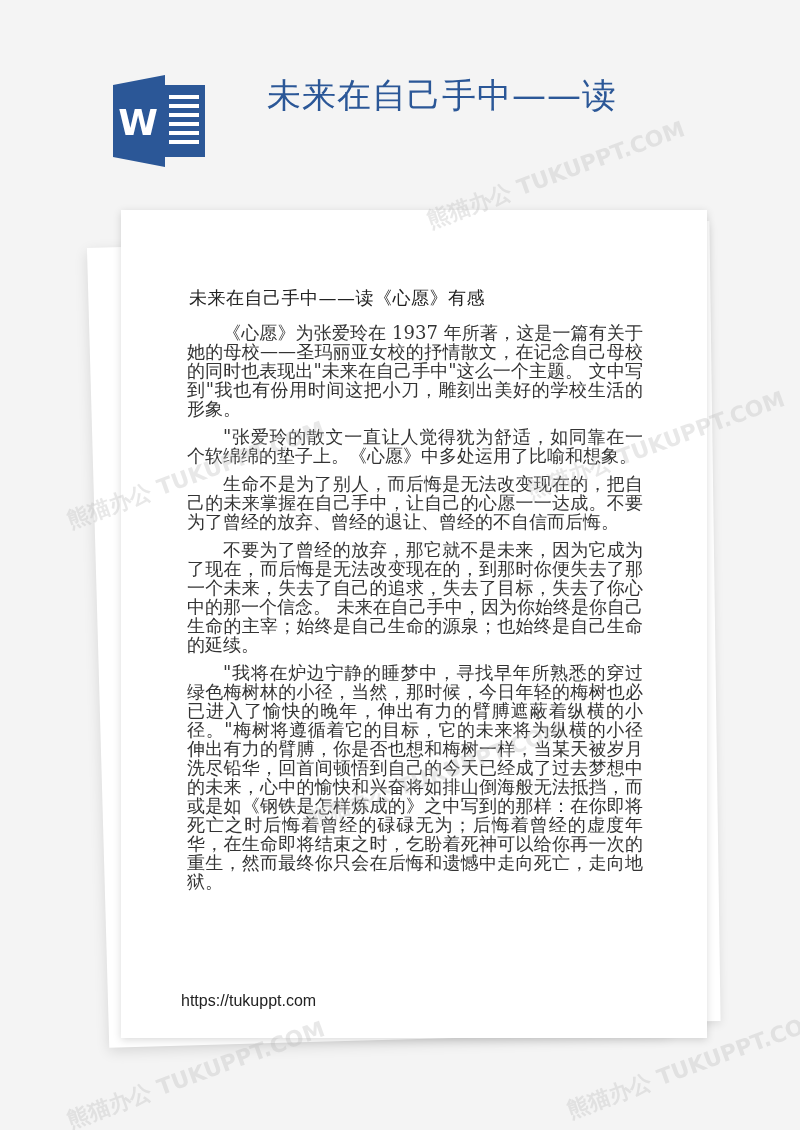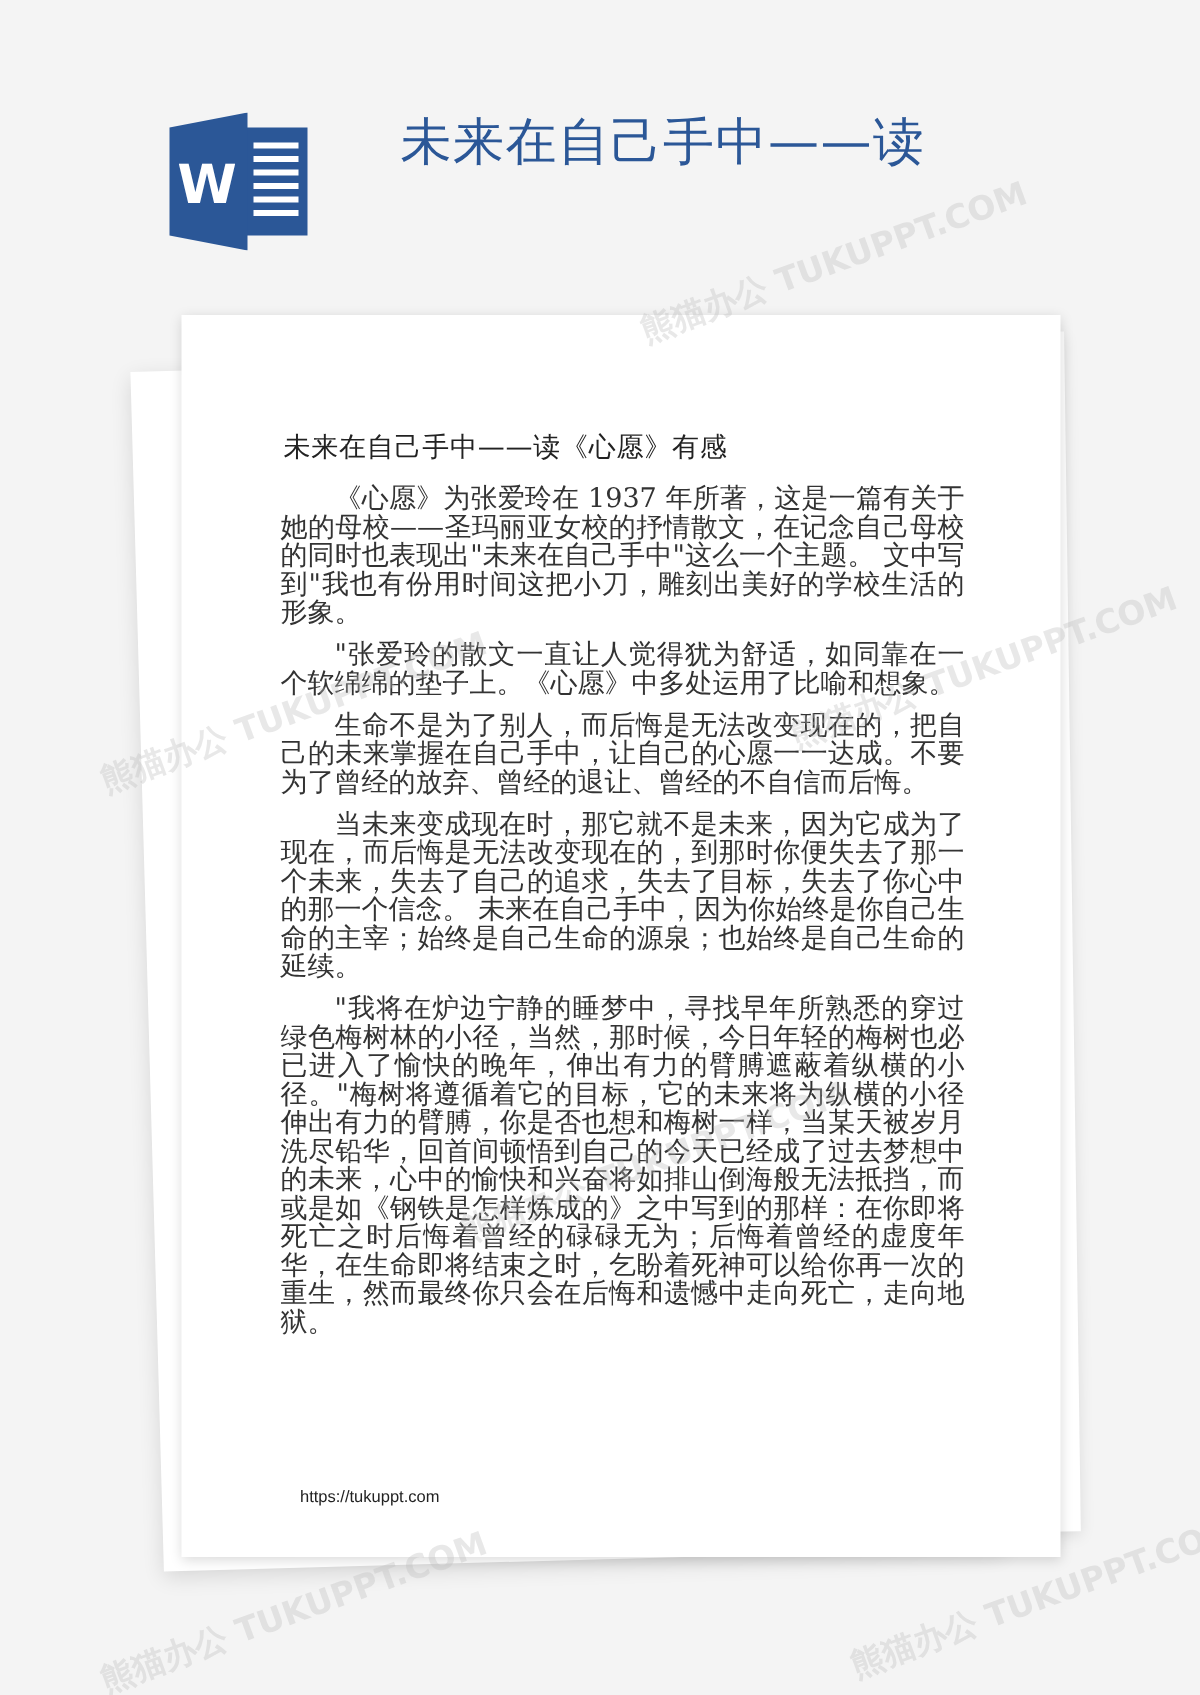--- a/index.html
+++ b/index.html
@@ -33,22 +33,22 @@
     position:absolute; left:68px; top:76px;
     font-family:"DejaVu Sans", "Liberation Sans", sans-serif;
     font-size:18px; color:#222; letter-spacing:0.5px;
   }
   .body-text {
     position:absolute; left:66px; top:113px; width:456px;
     font-size:18px; line-height:19px; color:#333;
   }
   .body-text p { margin:0 0 9px 0; text-indent:2em; text-align:justify; }
   .footer-url {
-    position:absolute; left:79px; top:782px;
-    font-family:"Liberation Sans", sans-serif; font-size:11px; color:#222;text-align:right;
+    position:absolute; left:60px; top:782px;
+    font-family:"Liberation Sans", sans-serif; font-size:16px; color:#222;text-align:right;
   }
   .wm {
     position:absolute; color:rgba(190,190,190,0.35);
     font-family:"DejaVu Sans", sans-serif; font-weight:bold; font-size:22px;
     transform:rotate(-20deg); white-space:nowrap; pointer-events:none;
   }
 </style>
 </head>
 <body>
 
@@ -73,21 +73,21 @@
 
 <div class="page-back2"></div>
 <div class="page-back1"></div>
 
 <div class="page">
   <div class="doc-title">未来在自己手中——读《心愿》有感</div>
   <div class="body-text">
     <p>《心愿》为张爱玲在 1937 年所著，这是一篇有关于她的母校——圣玛丽亚女校的抒情散文，在记念自己母校的同时也表现出"未来在自己手中"这么一个主题。 文中写到"我也有份用时间这把小刀，雕刻出美好的学校生活的形象。</p>
     <p>"张爱玲的散文一直让人觉得犹为舒适，如同靠在一个软绵绵的垫子上。《心愿》中多处运用了比喻和想象。</p>
     <p>生命不是为了别人，而后悔是无法改变现在的，把自己的未来掌握在自己手中，让自己的心愿一一达成。不要为了曾经的放弃、曾经的退让、曾经的不自信而后悔。</p>
-    <p>当未来变成现在时，那它就不是未来，因为它成为了现在，而后悔是无法改变现在的，到那时你便失去了那一个未来，失去了自己的追求，失去了目标，失去了你心中的那一个信念。 未来在自己手中，因为你始终是你自己生命的主宰；始终是自己生命的源泉；也始终是自己生命的延续。</p>
+    <p>不要为了曾经的放弃，那它就不是未来，因为它成为了现在，而后悔是无法改变现在的，到那时你便失去了那一个未来，失去了自己的追求，失去了目标，失去了你心中的那一个信念。 未来在自己手中，因为你始终是你自己生命的主宰；始终是自己生命的源泉；也始终是自己生命的延续。</p>
     <p>"我将在炉边宁静的睡梦中，寻找早年所熟悉的穿过绿色梅树林的小径，当然，那时候，今日年轻的梅树也必已进入了愉快的晚年，伸出有力的臂膊遮蔽着纵横的小径。"梅树将遵循着它的目标，它的未来将为纵横的小径伸出有力的臂膊，你是否也想和梅树一样，当某天被岁月洗尽铅华，回首间顿悟到自己的今天已经成了过去梦想中的未来，心中的愉快和兴奋将如排山倒海般无法抵挡，而或是如《钢铁是怎样炼成的》之中写到的那样：在你即将死亡之时后悔着曾经的碌碌无为；后悔着曾经的虚度年华，在生命即将结束之时，乞盼着死神可以给你再一次的重生，然而最终你只会在后悔和遗憾中走向死亡，走向地狱。</p>
   </div>
   <div class="footer-url">https://tukuppt.com</div>
 </div>
 
 <div class="wm" style="left:420px;top:160px;">熊猫办公 TUKUPPT.COM</div>
 <div class="wm" style="left:60px;top:460px;">熊猫办公 TUKUPPT.COM</div>
 <div class="wm" style="left:520px;top:430px;">熊猫办公 TUKUPPT.COM</div>
 <div class="wm" style="left:300px;top:760px;">熊猫办公 TUKUPPT.COM</div>
 <div class="wm" style="left:60px;top:1060px;">熊猫办公 TUKUPPT.COM</div>

